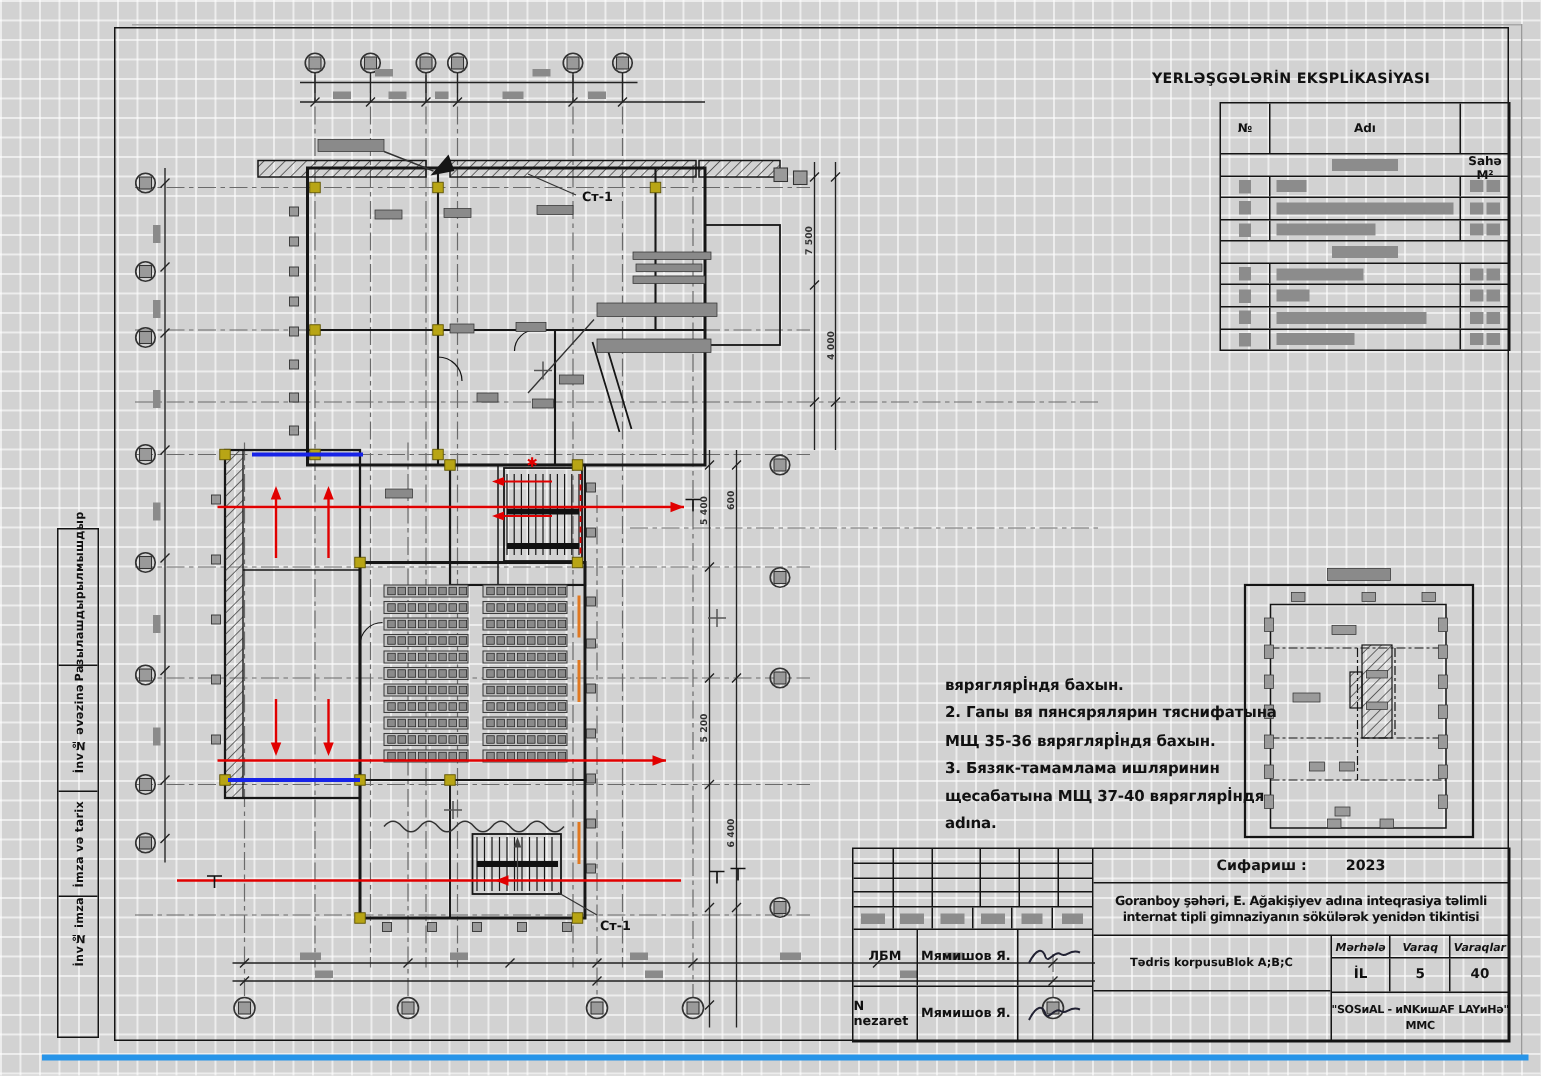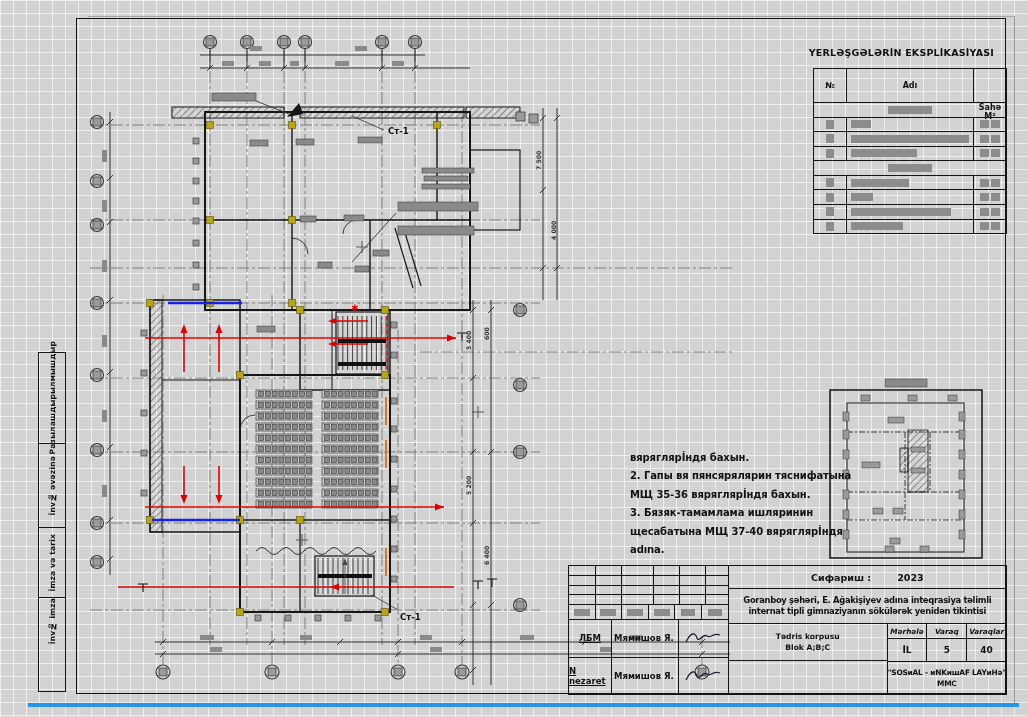--- a/index.html
+++ b/index.html
@@ -13,21 +13,21 @@
   .sheet-frame{left:76px;top:18px;width:928px;height:674px;border:1.6px solid #141414;}
   .edge-top{left:88px;top:16px;width:926px;height:0;border-top:1px solid #a8a8a8;}
   .edge-right{left:1014px;top:16px;width:0;height:688px;border-left:1px solid #9a9a9a;}
   .blue-bar{left:28px;top:703px;width:991px;height:3.5px;background:#2794e8;}
   
   .sidebar{left:38px;top:352px;width:26px;height:338px;border:1.4px solid #141414;}
   .sidebar .cell{border-bottom:1.4px solid #141414;display:flex;align-items:center;justify-content:center;}
   .sidebar .cell:last-child{border-bottom:none;}
   .vtext{writing-mode:vertical-rl;transform:rotate(180deg);font-size:7.5px;font-weight:bold;white-space:nowrap;letter-spacing:.2px;}
   
-  .expl-title{left:804px;top:47px;width:190px;text-align:right;font-size:9.5px;font-weight:bold;letter-spacing:.2px;}
+  .expl-title{left:768px;top:47px;width:190px;text-align:left;font-size:9.5px;font-weight:bold;letter-spacing:.2px;}
   .expl{left:813px;top:68px;width:192px;height:164px;border:1.6px solid #141414;display:flex;flex-direction:column;font-weight:bold;}
   .expl .hrow{display:flex;height:33px;border-bottom:1.4px solid #141414;}
   .expl .c-no{width:32px;border-right:1.3px solid #141414;display:flex;align-items:center;justify-content:center;}
   .expl .c-name{flex:1;border-right:1.3px solid #141414;display:flex;align-items:center;justify-content:center;}
   .expl .c-area{width:32px;display:flex;flex-direction:column;align-items:center;justify-content:center;line-height:1.1;margin-top:44px;}
   .expl .hrow{font-size:8px;}
   .expl .row{display:flex;height:14.4px;border-bottom:1px solid #141414;align-items:stretch;}
   .expl .row:last-child{border-bottom:none;}
   .bar{background:#8c8c8c;}
   .expl .secrow{display:flex;align-items:center;justify-content:center;border-bottom:1px solid #141414;height:14.4px;}
@@ -40,29 +40,29 @@
   .tblock{left:568px;top:565px;width:437px;height:128px;border:1.8px solid #141414;display:flex;font-weight:bold;}
   .tb-left{width:162px;border-right:1.6px solid #141414;display:flex;flex-direction:column;}
   .tb-revgrid{height:38px;border-bottom:1.3px solid #141414;position:relative;}
   .tb-revgrid .h{position:absolute;left:0;right:0;height:0;border-top:1px solid #141414;}
   .tb-revgrid .v{position:absolute;top:0;bottom:0;width:0;border-left:1px solid #141414;}
   .tb-barrow{height:14px;border-bottom:1.3px solid #141414;display:flex;}
   .tb-barrow .bc{flex:1;border-right:1px solid #141414;display:flex;align-items:center;justify-content:center;}
   .tb-barrow .bc:last-child{border-right:none;}
   .sigrow{flex:1;display:flex;border-bottom:1.3px solid #141414;font-size:8.5px;}
   .sigrow:last-child{border-bottom:none;}
-  .sigrow .rl{width:42px;border-right:1px solid #141414;display:flex;align-items:center;justify-content:center;text-decoration:underline;}
+  .sigrow .rl{width:42px;border-right:1px solid #141414;display:flex;align-items:center;justify-content:center;}
   .sigrow .rn{width:64px;border-right:1px solid #141414;display:flex;align-items:center;padding-left:2px;}
   .sigrow .rs{flex:1;display:flex;align-items:center;justify-content:center;}
   .tb-right{flex:1;display:flex;flex-direction:column;}
   .tb-order{height:22px;border-bottom:1.3px solid #141414;display:flex;align-items:center;justify-content:center;gap:26px;font-size:9.5px;}
   .tb-proj{height:34px;border-bottom:1.3px solid #141414;display:flex;flex-direction:column;align-items:center;justify-content:center;font-size:8.4px;letter-spacing:-.3px;line-height:1.35;white-space:nowrap;}
   .tb-bottom{flex:1;display:flex;}
   .tb-obj{width:158px;border-right:1.3px solid #141414;display:flex;flex-direction:column;}
-  .tb-obj .o1{height:36px;border-bottom:1.3px solid #141414;display:flex;flex-direction:column;align-items:center;justify-content:center;font-size:7.6px;line-height:1.5;}
+  .tb-obj .o1{height:36px;border-bottom:1.3px solid #141414;display:flex;flex-direction:row;align-items:center;justify-content:center;font-size:7.6px;line-height:1.5;}
   .tb-obj .o2{flex:1;display:flex;flex-direction:column;align-items:center;justify-content:center;font-size:9px;line-height:1.4;}
   .tb-sv{flex:1;display:flex;flex-direction:column;}
   .tb-svh{height:14px;display:flex;border-bottom:1.2px solid #141414;font-size:7.3px;font-style:italic;}
   .tb-svh div{flex:1;border-right:1px solid #141414;display:flex;align-items:center;justify-content:center;}
   .tb-svh div:last-child{border-right:none;}
   .tb-svv{height:22px;display:flex;border-bottom:1.3px solid #141414;font-size:9px;}
   .tb-svv div{flex:1;border-right:1px solid #141414;display:flex;align-items:center;justify-content:center;}
   .tb-svv div:last-child{border-right:none;}
   .tb-co{flex:1;display:flex;flex-direction:column;align-items:center;justify-content:center;font-size:7.4px;line-height:1.5;letter-spacing:-.2px;white-space:nowrap;}
 </style>

